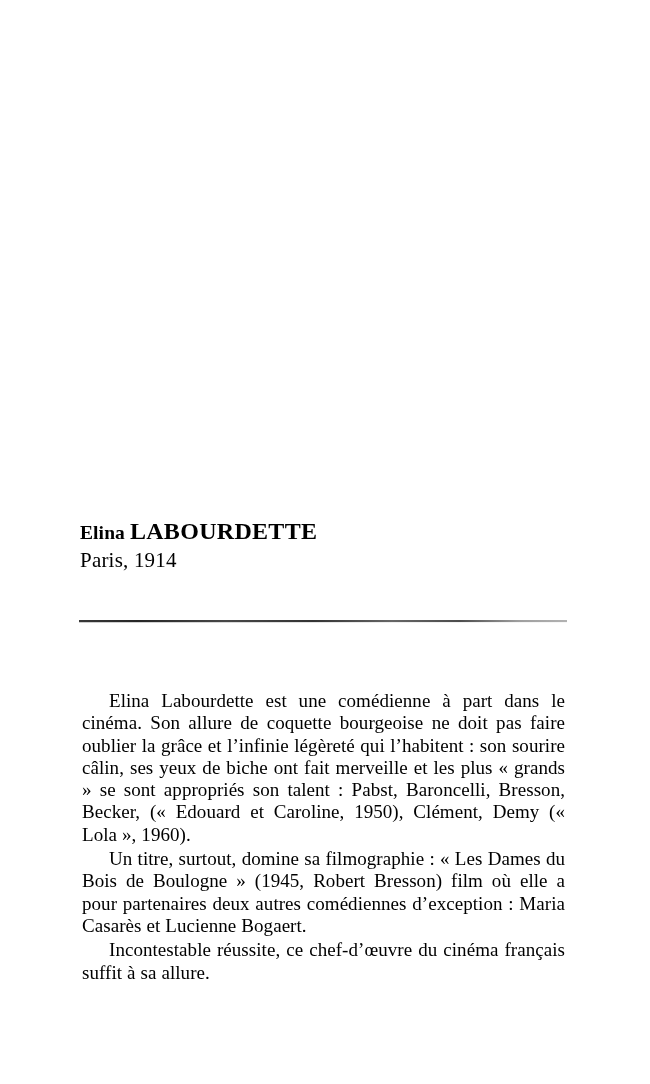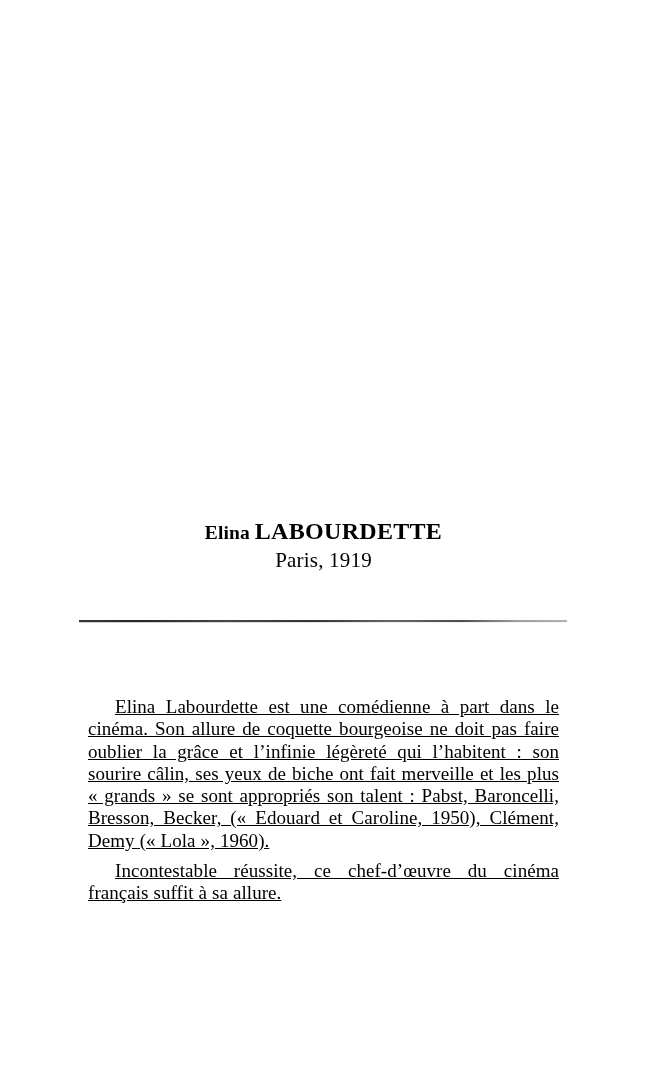--- a/index.html
+++ b/index.html
@@ -23,21 +23,21 @@
     width: 650px;
     height: 1084px;
   }
 
   
   .entry-heading {
     position: absolute;
     left: 80px;
     top: 518px;
     width: 487px;
-    text-align: center;
+    text-align: left;
   }
   .entry-name {
     font-weight: bold;
     line-height: 1.12;
     white-space: nowrap;
     letter-spacing: 0.1px;
   }
   .entry-name .given {
     font-size: 19.5px;
   }
@@ -86,43 +86,43 @@
   }
 
   
   .entry-body {
     position: absolute;
     left: 80px;
     top: 688px;
     width: 487px;
   }
   .entry-body p {
-    margin: 8px;
+    margin: 2px;
     font-size: 19px;
     line-height: 22.3px;
     text-align: justify;
     text-justify: inter-word;
     text-indent: 27px;
     letter-spacing: 0.05px;
     word-spacing: 0.2px;
-    text-decoration: underline;
   }
 </style>
 </head>
 <body>
 
 <div class="page">
 
   <div class="entry-heading">
     <div class="entry-name">
       <span class="given">Elina </span><span class="surname">LABOURDETTE</span>
     </div>
-    <div class="entry-birth">Paris, 1919</div>
+    <div class="entry-birth">Paris, 1914</div>
   </div>
 
   <div class="separator"></div>
 
   <div class="entry-body">
     <p>Elina Labourdette est une comédienne à part dans le cinéma. Son allure de coquette bourgeoise ne doit pas faire oublier la grâce et l’infinie légèreté qui l’habitent : son sourire câlin, ses yeux de biche ont fait merveille et les plus « grands » se sont appropriés son talent : Pabst, Baroncelli, Bresson, Becker, (« Edouard et Caroline, 1950), Clément, Demy (« Lola », 1960).</p>
+    <p>Un titre, surtout, domine sa filmographie : « Les Dames du Bois de Boulogne » (1945, Robert Bresson) film où elle a pour partenaires deux autres comédiennes d’exception : Maria Casarès et Lucienne Bogaert.</p>
     <p>Incontestable réussite, ce chef-d’œuvre du cinéma français suffit à sa allure.</p>
   </div>
 
 </div>
 
 </body></html>

